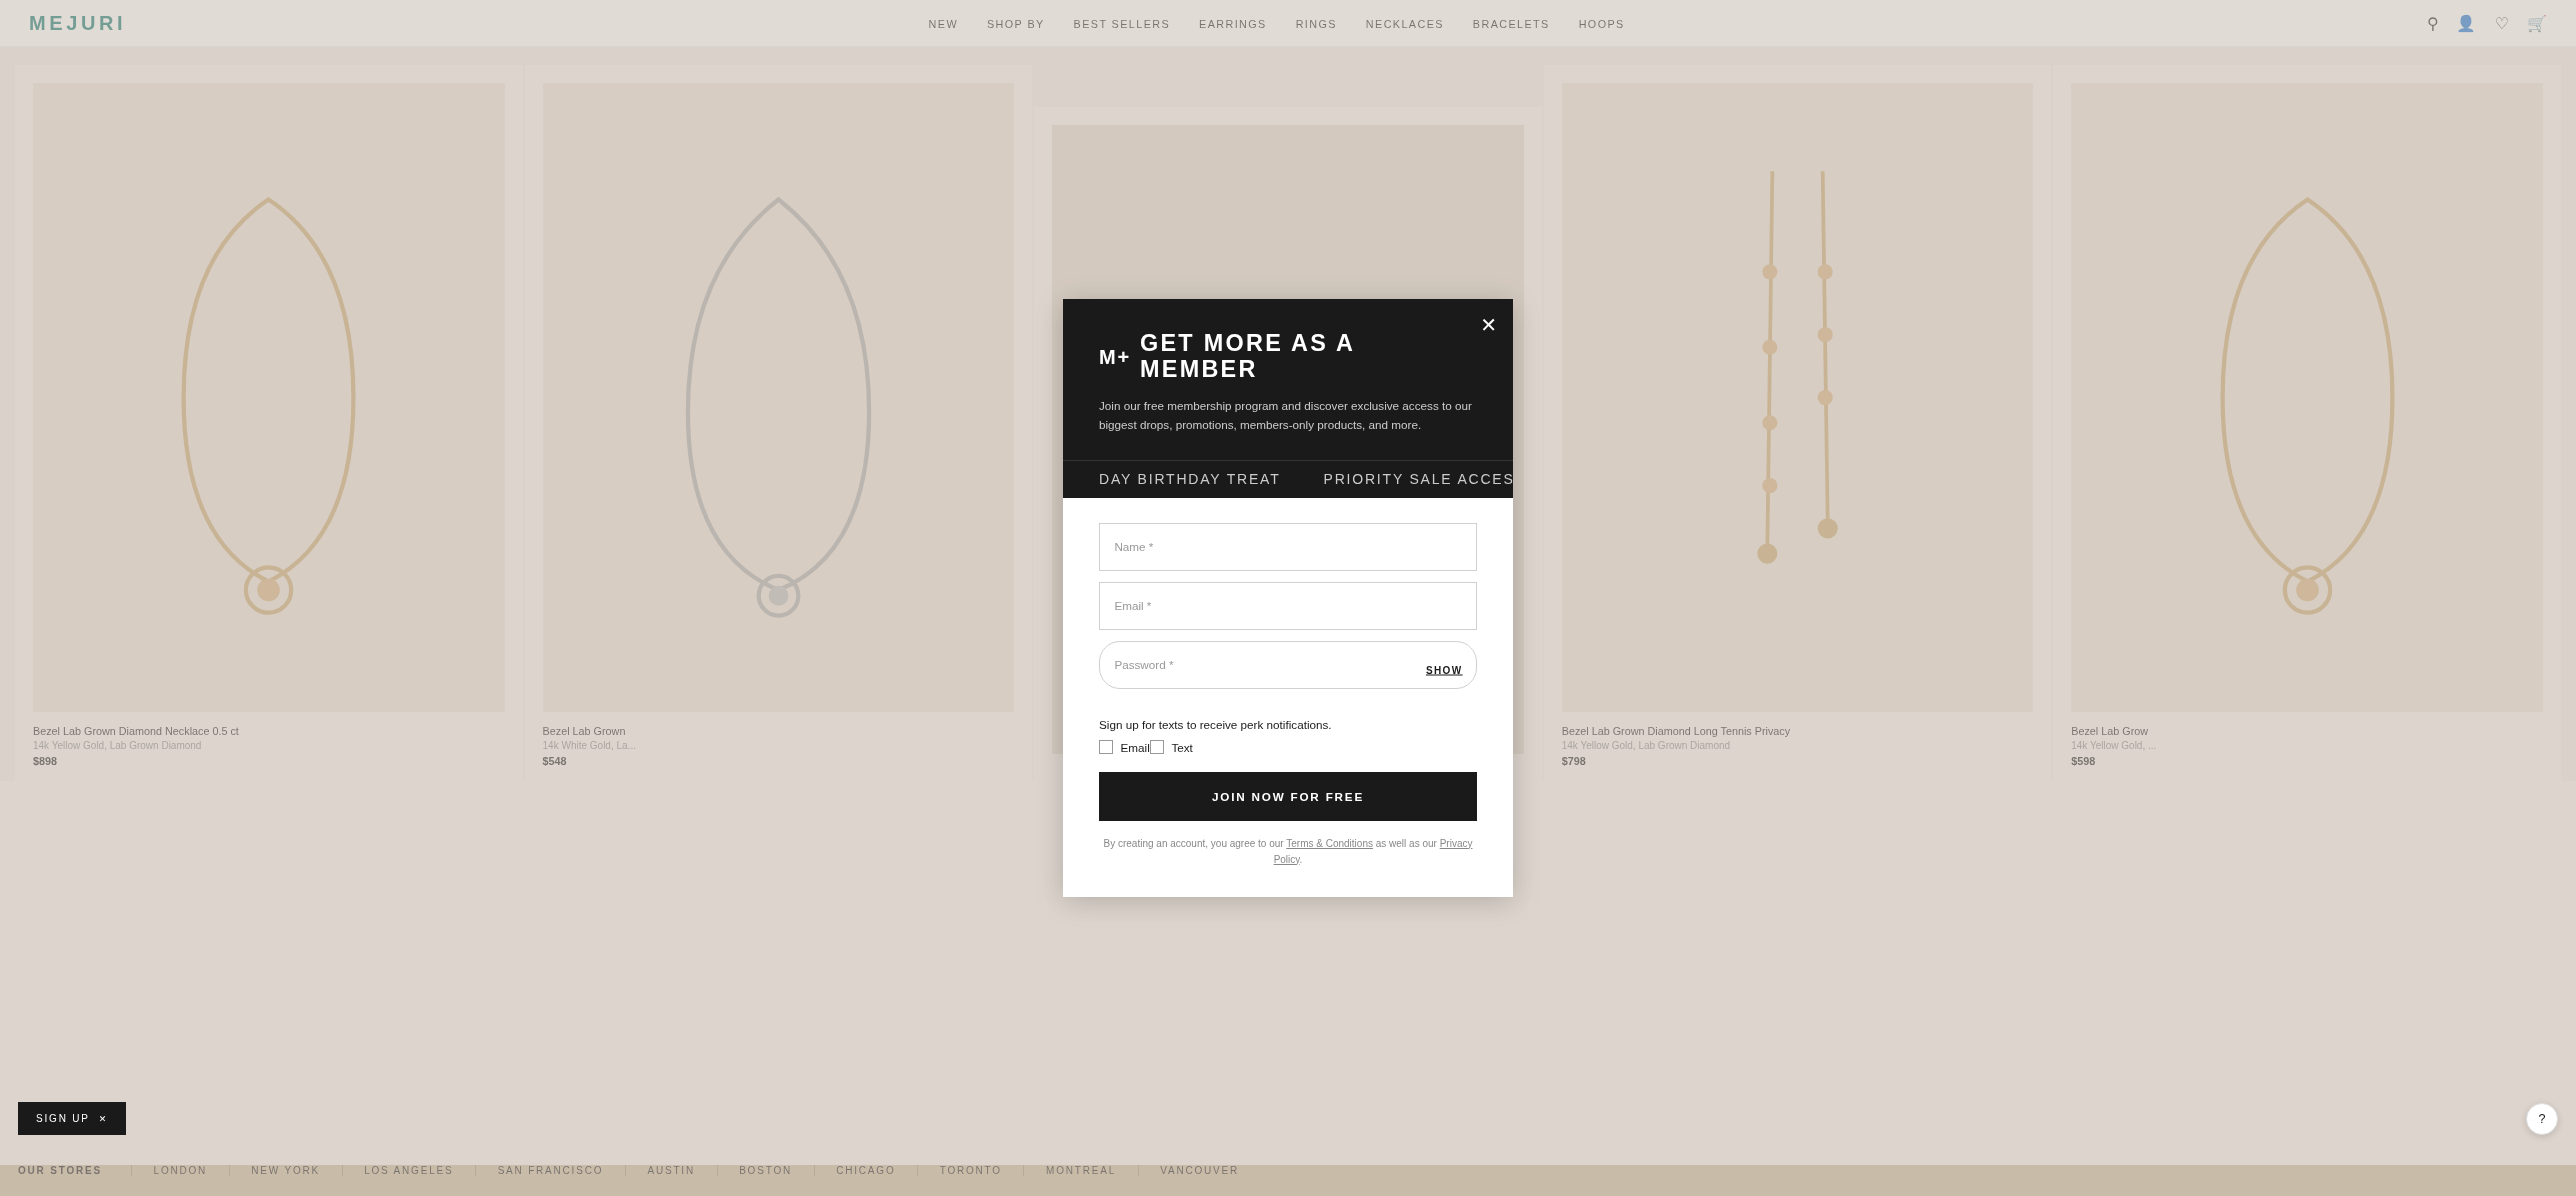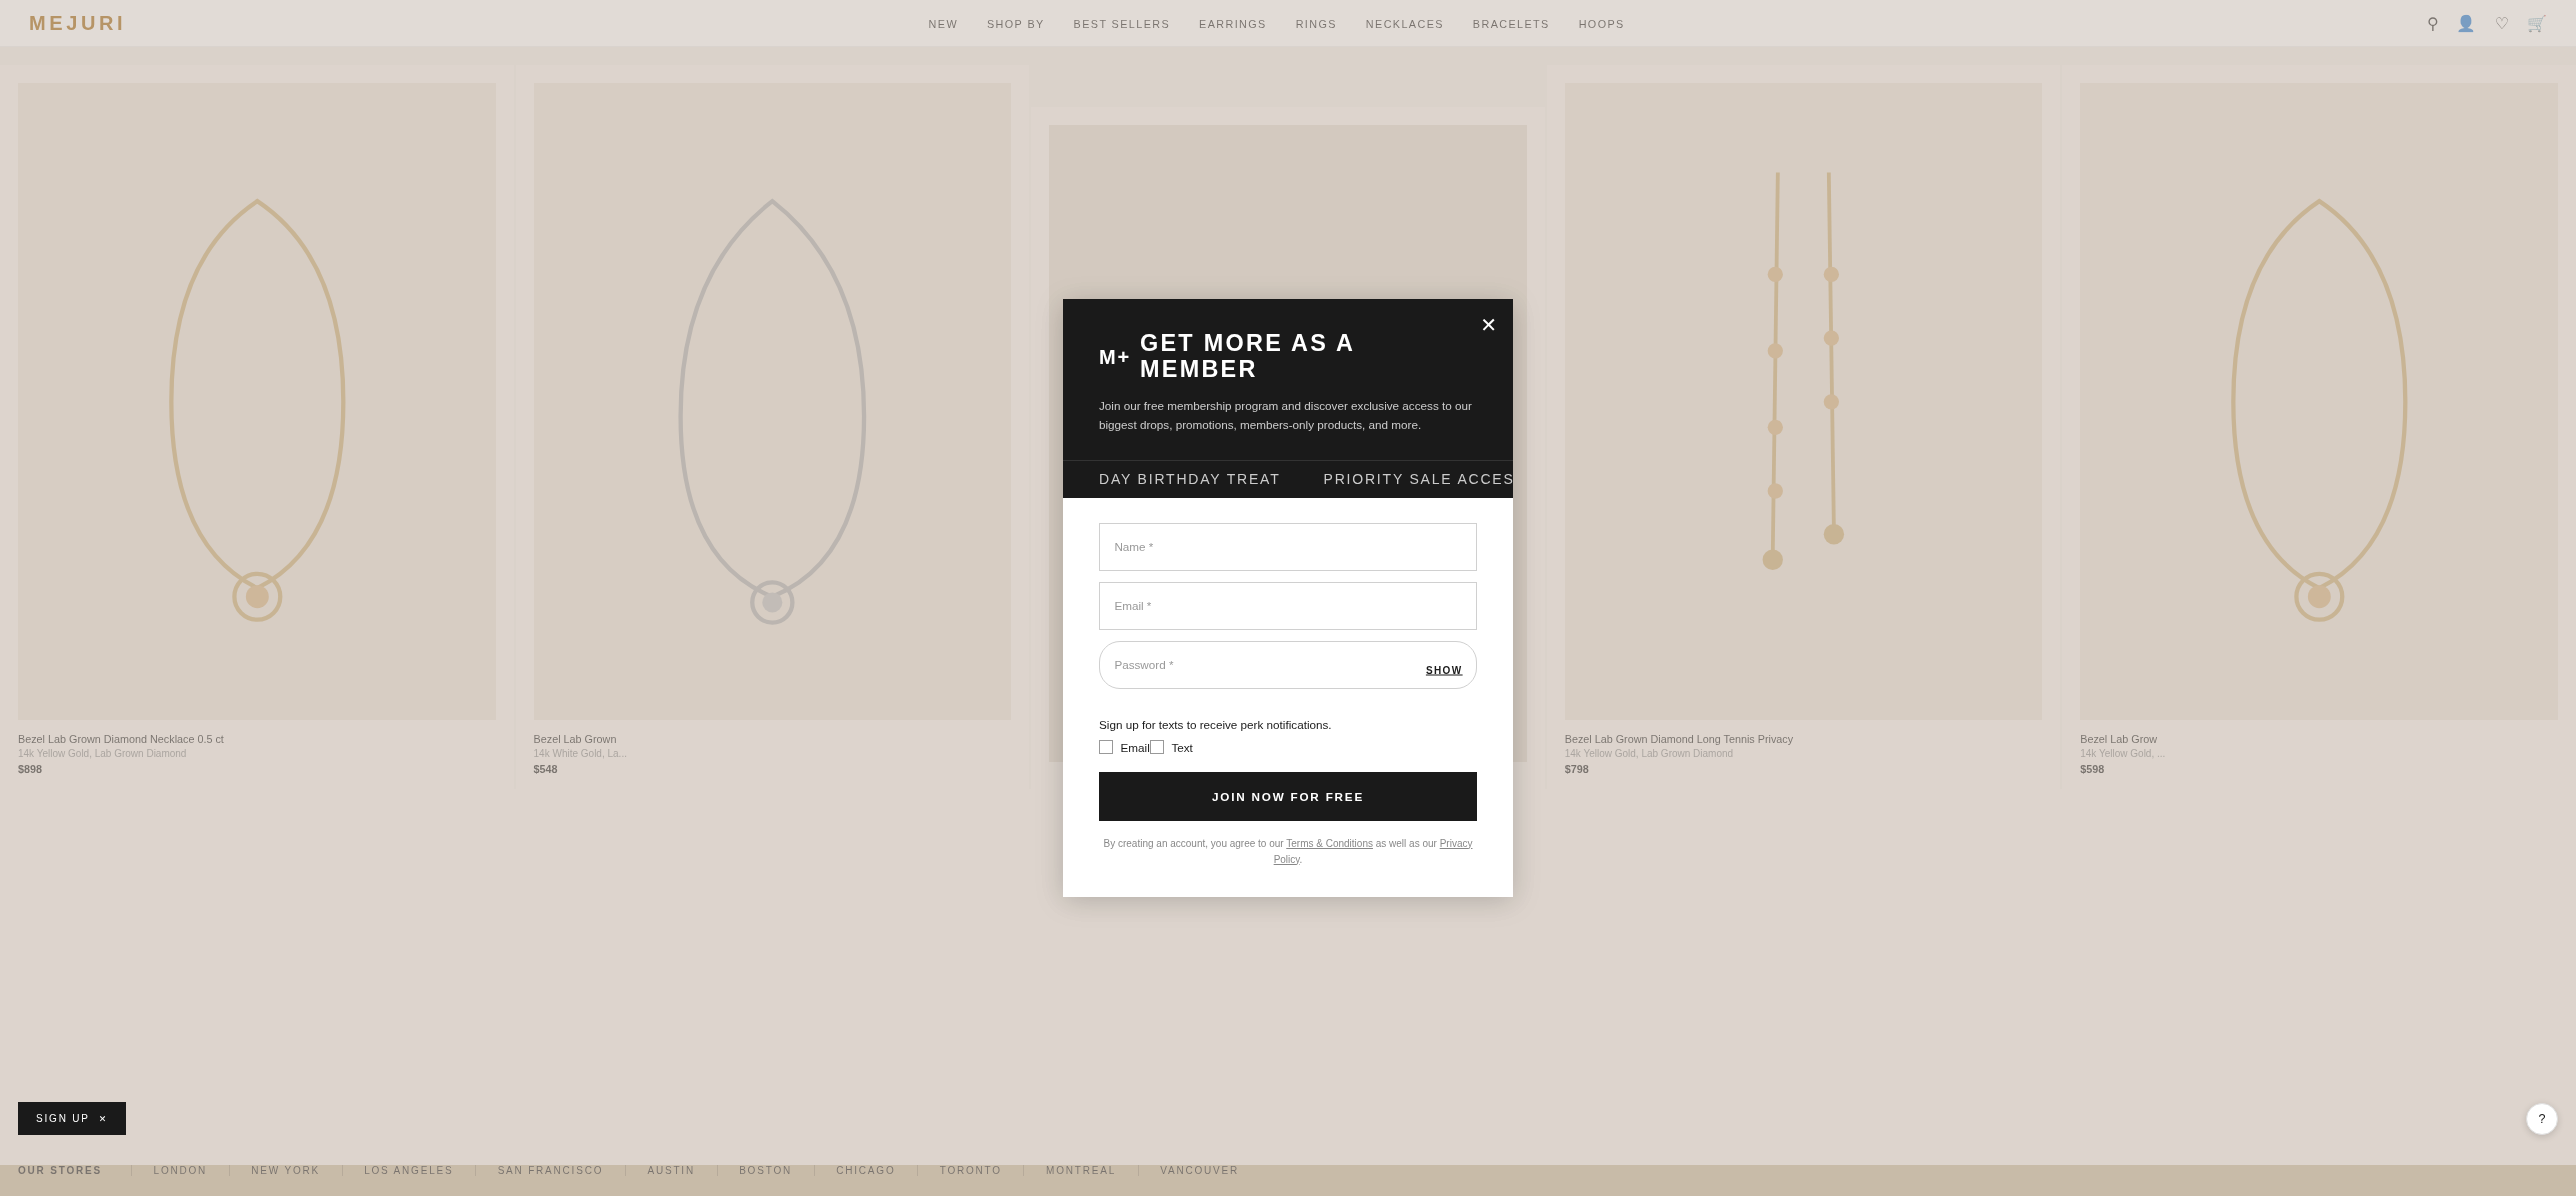--- a/index.html
+++ b/index.html
@@ -20,21 +20,21 @@
       align-items: center;
       justify-content: space-between;
       padding: 0 29px;
       z-index: 100;
       border-bottom: 0.9px solid #eee;
     }
     .nav-logo {
       font-size: 20px;
       font-weight: 700;
       letter-spacing: 3.6px;
-      color: #a16207;
+      color: #0f766e;
       text-transform: uppercase;
     }
     .nav-links {
       display: flex;
       gap: 29px;
       list-style: none;
     }
     .nav-links li a {
       text-decoration: none;
       color: #1a1a1a;
@@ -251,21 +251,21 @@
     }
 
     
     .bg-content {
       padding-top: 47px;
       min-height: 100vh;
     }
     .products-row {
       display: flex;
       gap: 1.8px;
-      padding: 18px 0 0;
+      padding: 18px 15px 0;
       background: #f0ebe4;
       align-items: flex-end;
     }
     .product-card {
       flex: 1;
       background: #f5f0eb;
       padding: 18px 18px 14.4px;
       min-width: 0;
     }
     .product-img {

